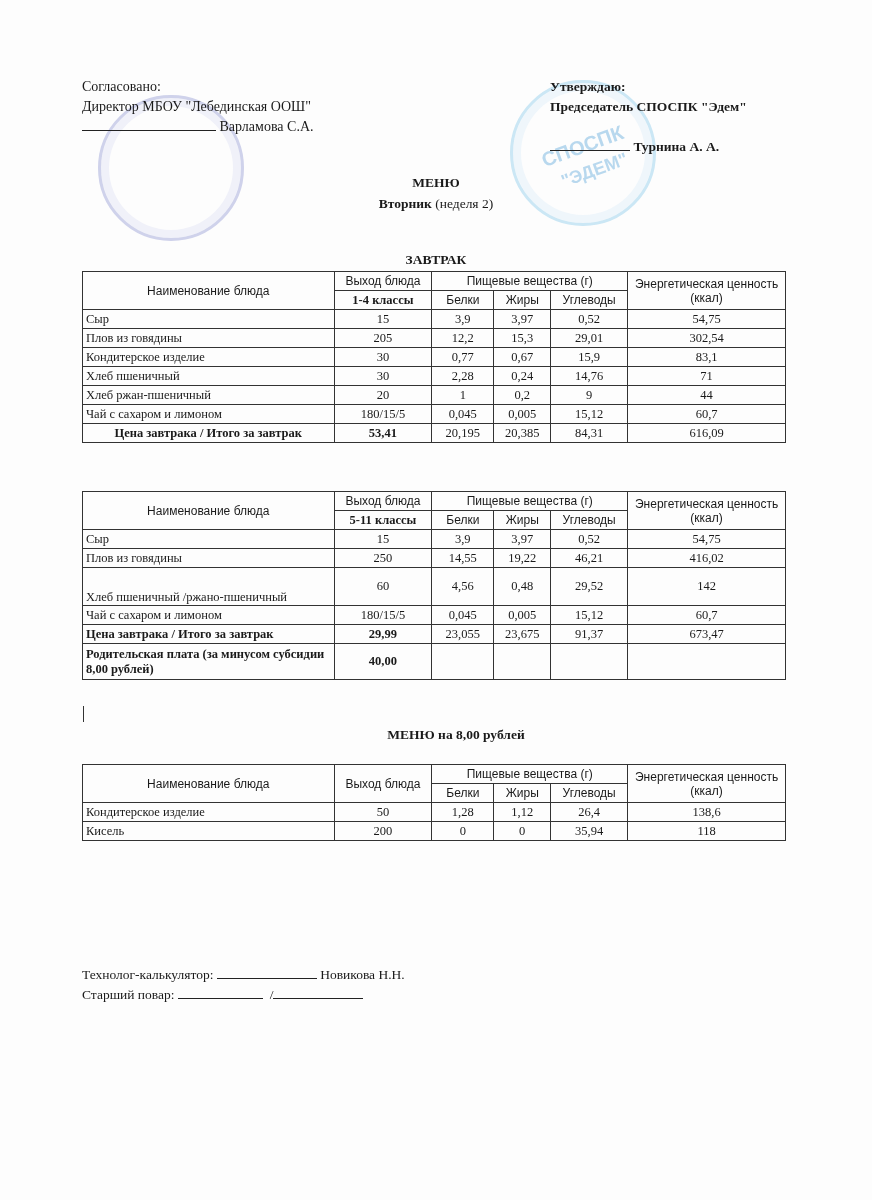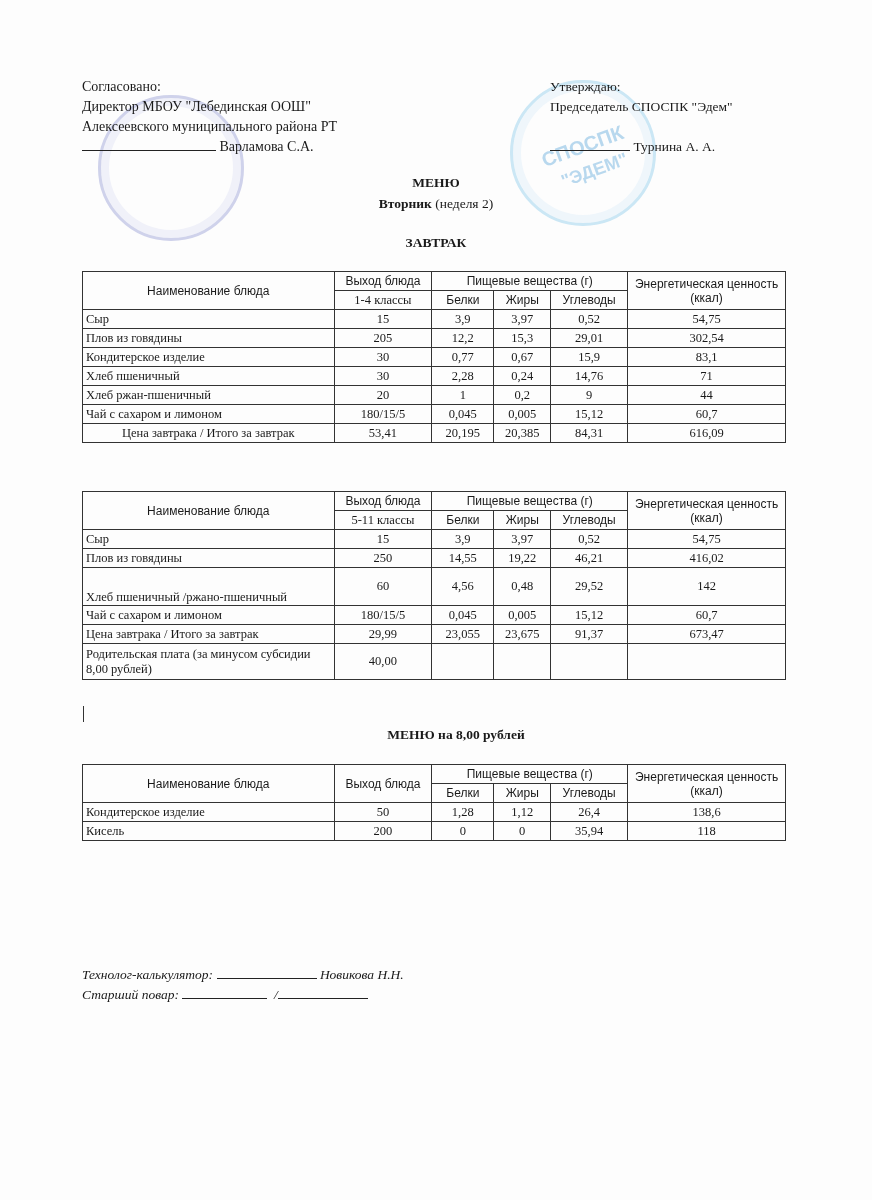--- a/index.html
+++ b/index.html
@@ -2,54 +2,53 @@
 <html><head>
 <meta charset="utf-8">
 <style>
   html, body { margin: 0; padding: 0; }
   body {
     width: 872px; height: 1200px; background: #fdfdfd; position: relative;
     font-family: "Liberation Serif", serif; color: #1a1a1a; overflow: hidden;
   }
   .abs { position: absolute; }
   .approve-left { left: 82px; top: 77px; font-size: 14px; line-height: 20px; }
-  .approve-right { left: 550px; top: 77px; font-size: 13.5px; line-height: 20px; }
+  .approve-right { left: 550px; top: 77px; font-size: 13.5px; line-height: 20px; font-weight: bold; }
   .sigline { display: inline-block; border-bottom: 1px solid #222; height: 12px; vertical-align: baseline; }
   .stamp {
     position: absolute; border-radius: 50%; border: 3px solid rgba(120,130,200,0.35);
     box-shadow: inset 0 0 0 8px rgba(150,160,220,0.12);
   }
   .stamp-right { border-color: rgba(110,190,230,0.35); box-shadow: inset 0 0 0 8px rgba(140,200,235,0.12); }
   .stamp-text { position: absolute; font-family: "Liberation Sans", sans-serif; font-weight: bold; color: rgba(100,170,220,0.45); }
   .title { left: 0; width: 872px; text-align: center; font-size: 13.5px; }
   .bold { font-weight: bold; }
   table {
     position: absolute; left: 82px; border-collapse: collapse; font-size: 12.5px;
     font-family: "Liberation Serif", serif;
   }
   th, td { border: 1px solid #333; padding: 0 3px; height: 18px; }
   th { font-family: "Liberation Sans", sans-serif; font-weight: normal; font-size: 12px; }
   td.num { text-align: center; }
   td.name { text-align: left; }
-  .b { font-weight: normal; }
+  .b { font-weight: bold; }
   .footer { left: 82px; font-size: 13.5px; line-height: 20px; }
   .mark { position: absolute; left: 83px; top: 706px; width: 1px; height: 16px; background: #333; }
 </style>
 </head>
 <body>
 
 <div class="stamp" style="left:98px; top:95px; width:140px; height:140px;"></div>
 <div class="stamp stamp-right" style="left:510px; top:80px; width:140px; height:140px;"></div>
 <div class="stamp-text" style="left:540px; top:135px; font-size:20px; transform:rotate(-20deg);">СПОСПК</div>
 <div class="stamp-text" style="left:560px; top:160px; font-size:18px; transform:rotate(-20deg);">"ЭДЕМ"</div>
 
 <div class="abs approve-left">
   <div>Согласовано:</div>
   <div>Директор МБОУ "Лебединская ООШ"</div>
-  <div>Алексеевского муниципального района РТ</div>
   <div>
     <span class="sigline" style="width:134px;"></span>
     <span>Варламова С.А.</span>
   </div>
 </div>
 
 <div class="abs approve-right">
   <div>Утверждаю:</div>
   <div>Председатель СПОСПК  "Эдем"</div>
   <div style="height:20px;"></div>
@@ -57,21 +56,21 @@
     <span class="sigline" style="width:80px;"></span>
     <span>Турнина А. А.</span>
   </div>
 </div>
 
 <div class="abs title bold" style="top:175px;">МЕНЮ</div>
 <div class="abs title" style="top:196px;">
   <span class="bold">Вторник</span>
   <span>(неделя 2)</span>
 </div>
-<div class="abs title bold" style="top:235px;">ЗАВТРАК</div>
+<div class="abs title bold" style="top:252px;">ЗАВТРАК</div>
 
 <table style="top:271px; width:704px;">
   <colgroup>
       <col style="width:252px">
       <col style="width:98px">
       <col style="width:62px">
       <col style="width:57px">
       <col style="width:77px">
       <col style="width:158px">
     </colgroup>
@@ -257,21 +256,21 @@
     <td class="name">Кисель</td>
     <td class="num">200</td>
     <td class="num">0</td>
     <td class="num">0</td>
     <td class="num">35,94</td>
     <td class="num">118</td>
   </tr>
 </tbody>
   </table>
 
-<div class="abs footer" style="top:965px;font-style:italic;">
+<div class="abs footer" style="top:965px;">
   <div>
     <span>Технолог-калькулятор:</span>
     <span class="sigline" style="width:100px;"></span>
     <span>Новикова Н.Н.</span>
   </div>
   <div>
     <span>Старший повар:</span>
     <span class="sigline" style="width:85px;"></span>
     &nbsp;<span>/</span><span class="sigline" style="width:90px;"></span>
   </div>

